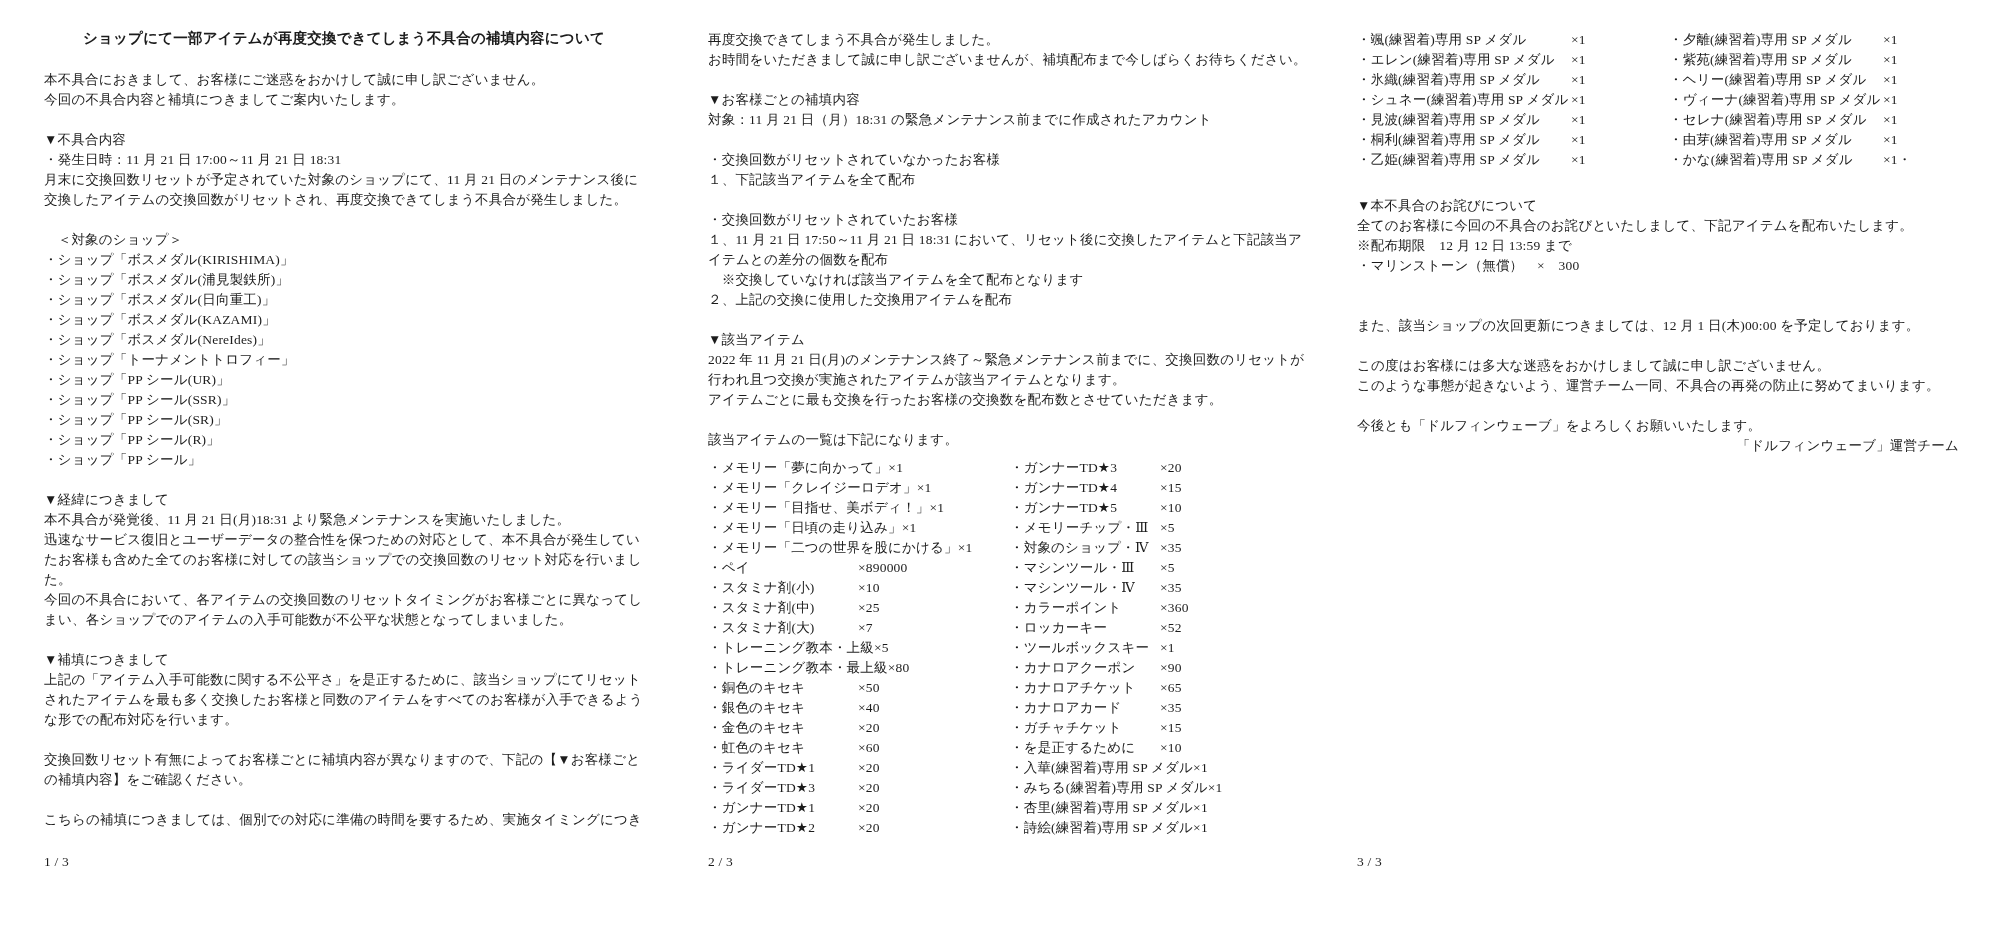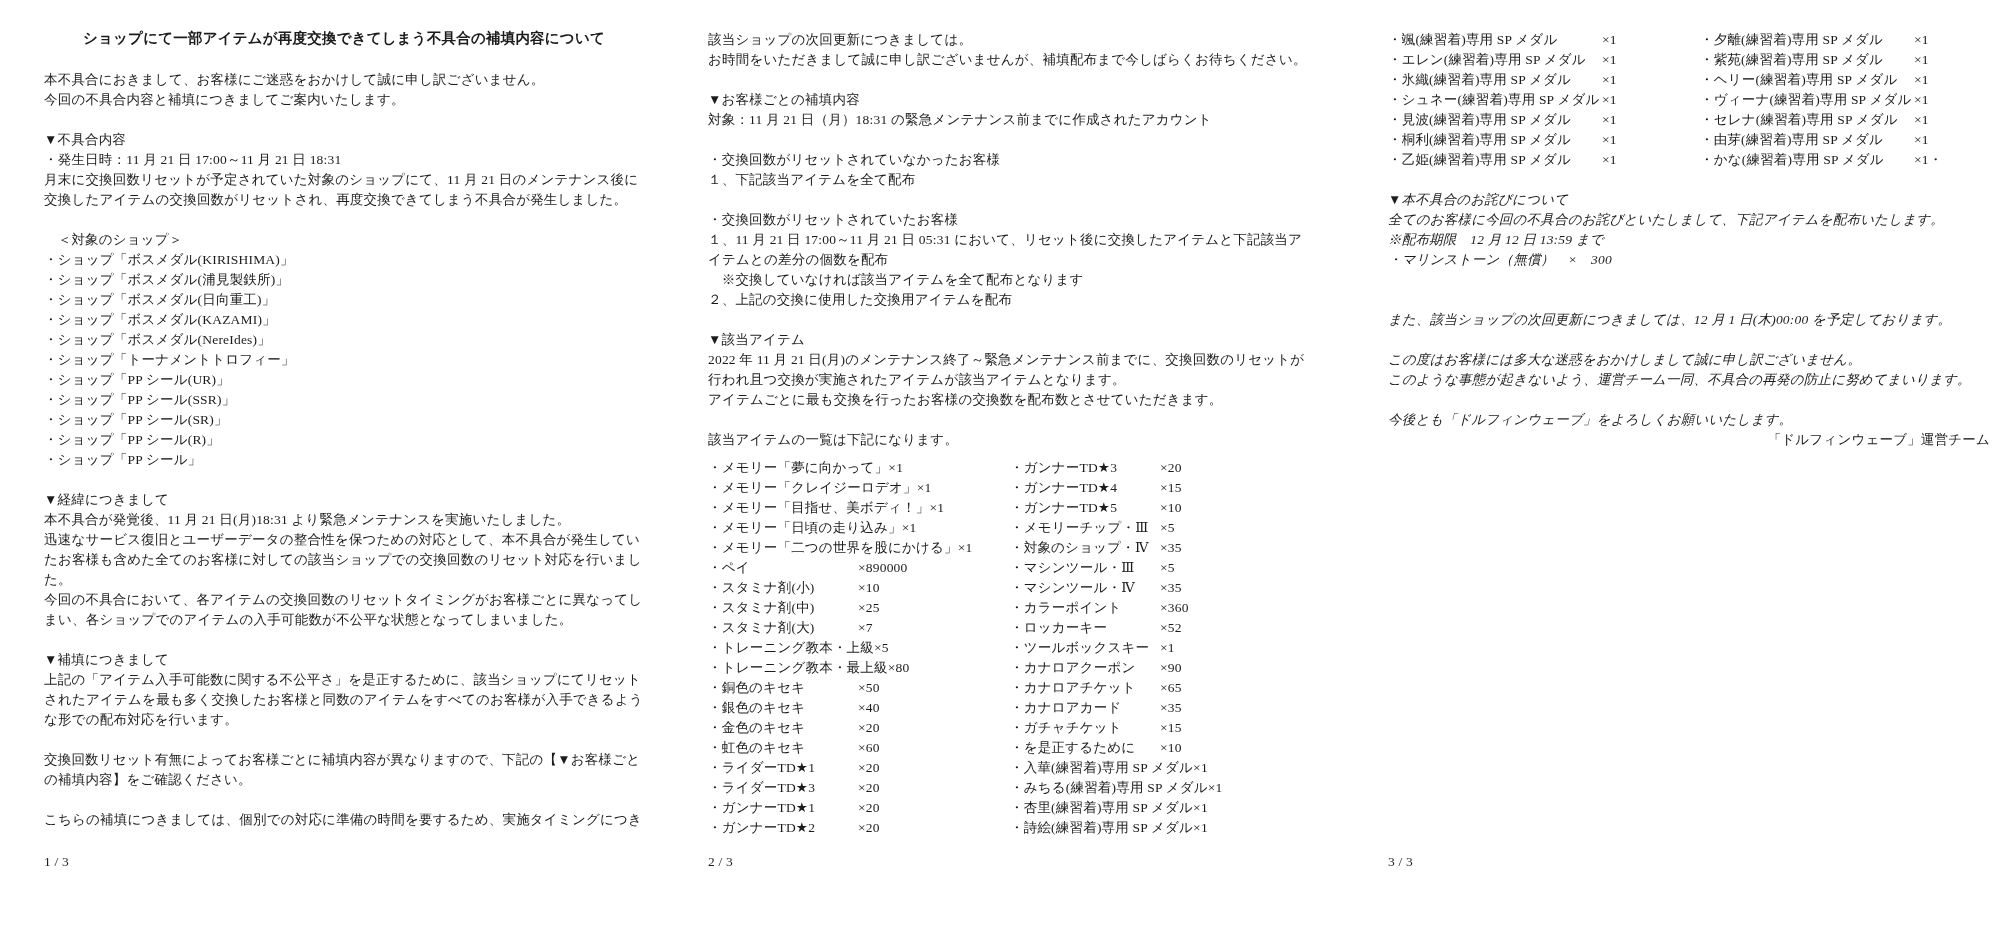--- a/index.html
+++ b/index.html
@@ -4,40 +4,40 @@
 <style>
   html,body{margin:0;padding:0;background:#ffffff;}
   body{
     width:2000px;height:943px;position:relative;overflow:hidden;
     font-family:"Liberation Serif","DejaVu Serif",serif;
     color:#1c1c1c;font-size:13.5px;letter-spacing:0.2px;
   }
   .page{position:absolute;top:0;height:687px;}
   #page1{left:44px;width:600px;}
   #page2{left:708px;width:648px;}
-  #page3{left:1388px;width:602px;}
+  #page3{left:1357px;width:602px;}
   .title{
     font-weight:bold;text-align:center;font-size:14.5px;
     margin:28px 0 0 0;line-height:20px;white-space:pre;
   }
   .lines{margin:0;}
   #page1 .lines{margin-top:22px;}
   #page2 .lines, #page3 .itemgrid{margin-top:30px;}
   .ln{line-height:20px;min-height:20px;white-space:pre;}
   .itemgrid{display:flex;align-items:flex-start;}
   #page2 .itemgrid{margin-top:8px;}
   #page2 .col-a{width:302px;flex:0 0 auto;}
   #page2 .col-b{flex:1 1 auto;}
   #page3 .col-a{width:312px;flex:0 0 auto;}
   #page3 .col-b{flex:1 1 auto;}
   .item{display:flex;line-height:20px;min-height:20px;white-space:pre;}
   #page2 .item .n{min-width:150px;flex:0 0 auto;}
   #page3 .item .n{min-width:214px;flex:0 0 auto;}
   .item .c{flex:0 0 auto;}
-  #page3 .lines{margin-top:20px;font-style:italic;}
+  #page3 .lines{margin-top:26px;}
   .signature{text-align:right;line-height:20px;white-space:pre;}
   .footer{
     position:absolute;top:852px;left:0;width:100%;
     line-height:20px;white-space:pre;
   }
 </style>
 </head>
 <body>
 
 <section class="page" id="page1">
@@ -119,41 +119,41 @@
       <div class="ln"></div>
 
       <div class="ln">こちらの補填につきましては、個別での対応に準備の時間を要するため、実施タイミングにつき</div>
     </div>
   <div class="footer">1 / 3</div>
 </section>
 
 <section class="page" id="page2">
   <div class="lines">
 
-      <div class="ln">該当ショップの次回更新につきましては。</div>
+      <div class="ln">再度交換できてしまう不具合が発生しました。</div>
 
       <div class="ln">お時間をいただきまして誠に申し訳ございませんが、補填配布まで今しばらくお待ちください。</div>
 
       <div class="ln"></div>
 
       <div class="ln">▼お客様ごとの補填内容</div>
 
       <div class="ln">対象：11 月 21 日（月）18:31 の緊急メンテナンス前までに作成されたアカウント</div>
 
       <div class="ln"></div>
 
       <div class="ln">・交換回数がリセットされていなかったお客様</div>
 
       <div class="ln">１、下記該当アイテムを全て配布</div>
 
       <div class="ln"></div>
 
       <div class="ln">・交換回数がリセットされていたお客様</div>
 
-      <div class="ln">１、11 月 21 日 17:00～11 月 21 日 05:31 において、リセット後に交換したアイテムと下記該当ア</div>
+      <div class="ln">１、11 月 21 日 17:50～11 月 21 日 18:31 において、リセット後に交換したアイテムと下記該当ア</div>
 
       <div class="ln">イテムとの差分の個数を配布</div>
 
       <div class="ln">　※交換していなければ該当アイテムを全て配布となります</div>
 
       <div class="ln">２、上記の交換に使用した交換用アイテムを配布</div>
 
       <div class="ln"></div>
 
       <div class="ln">▼該当アイテム</div>

